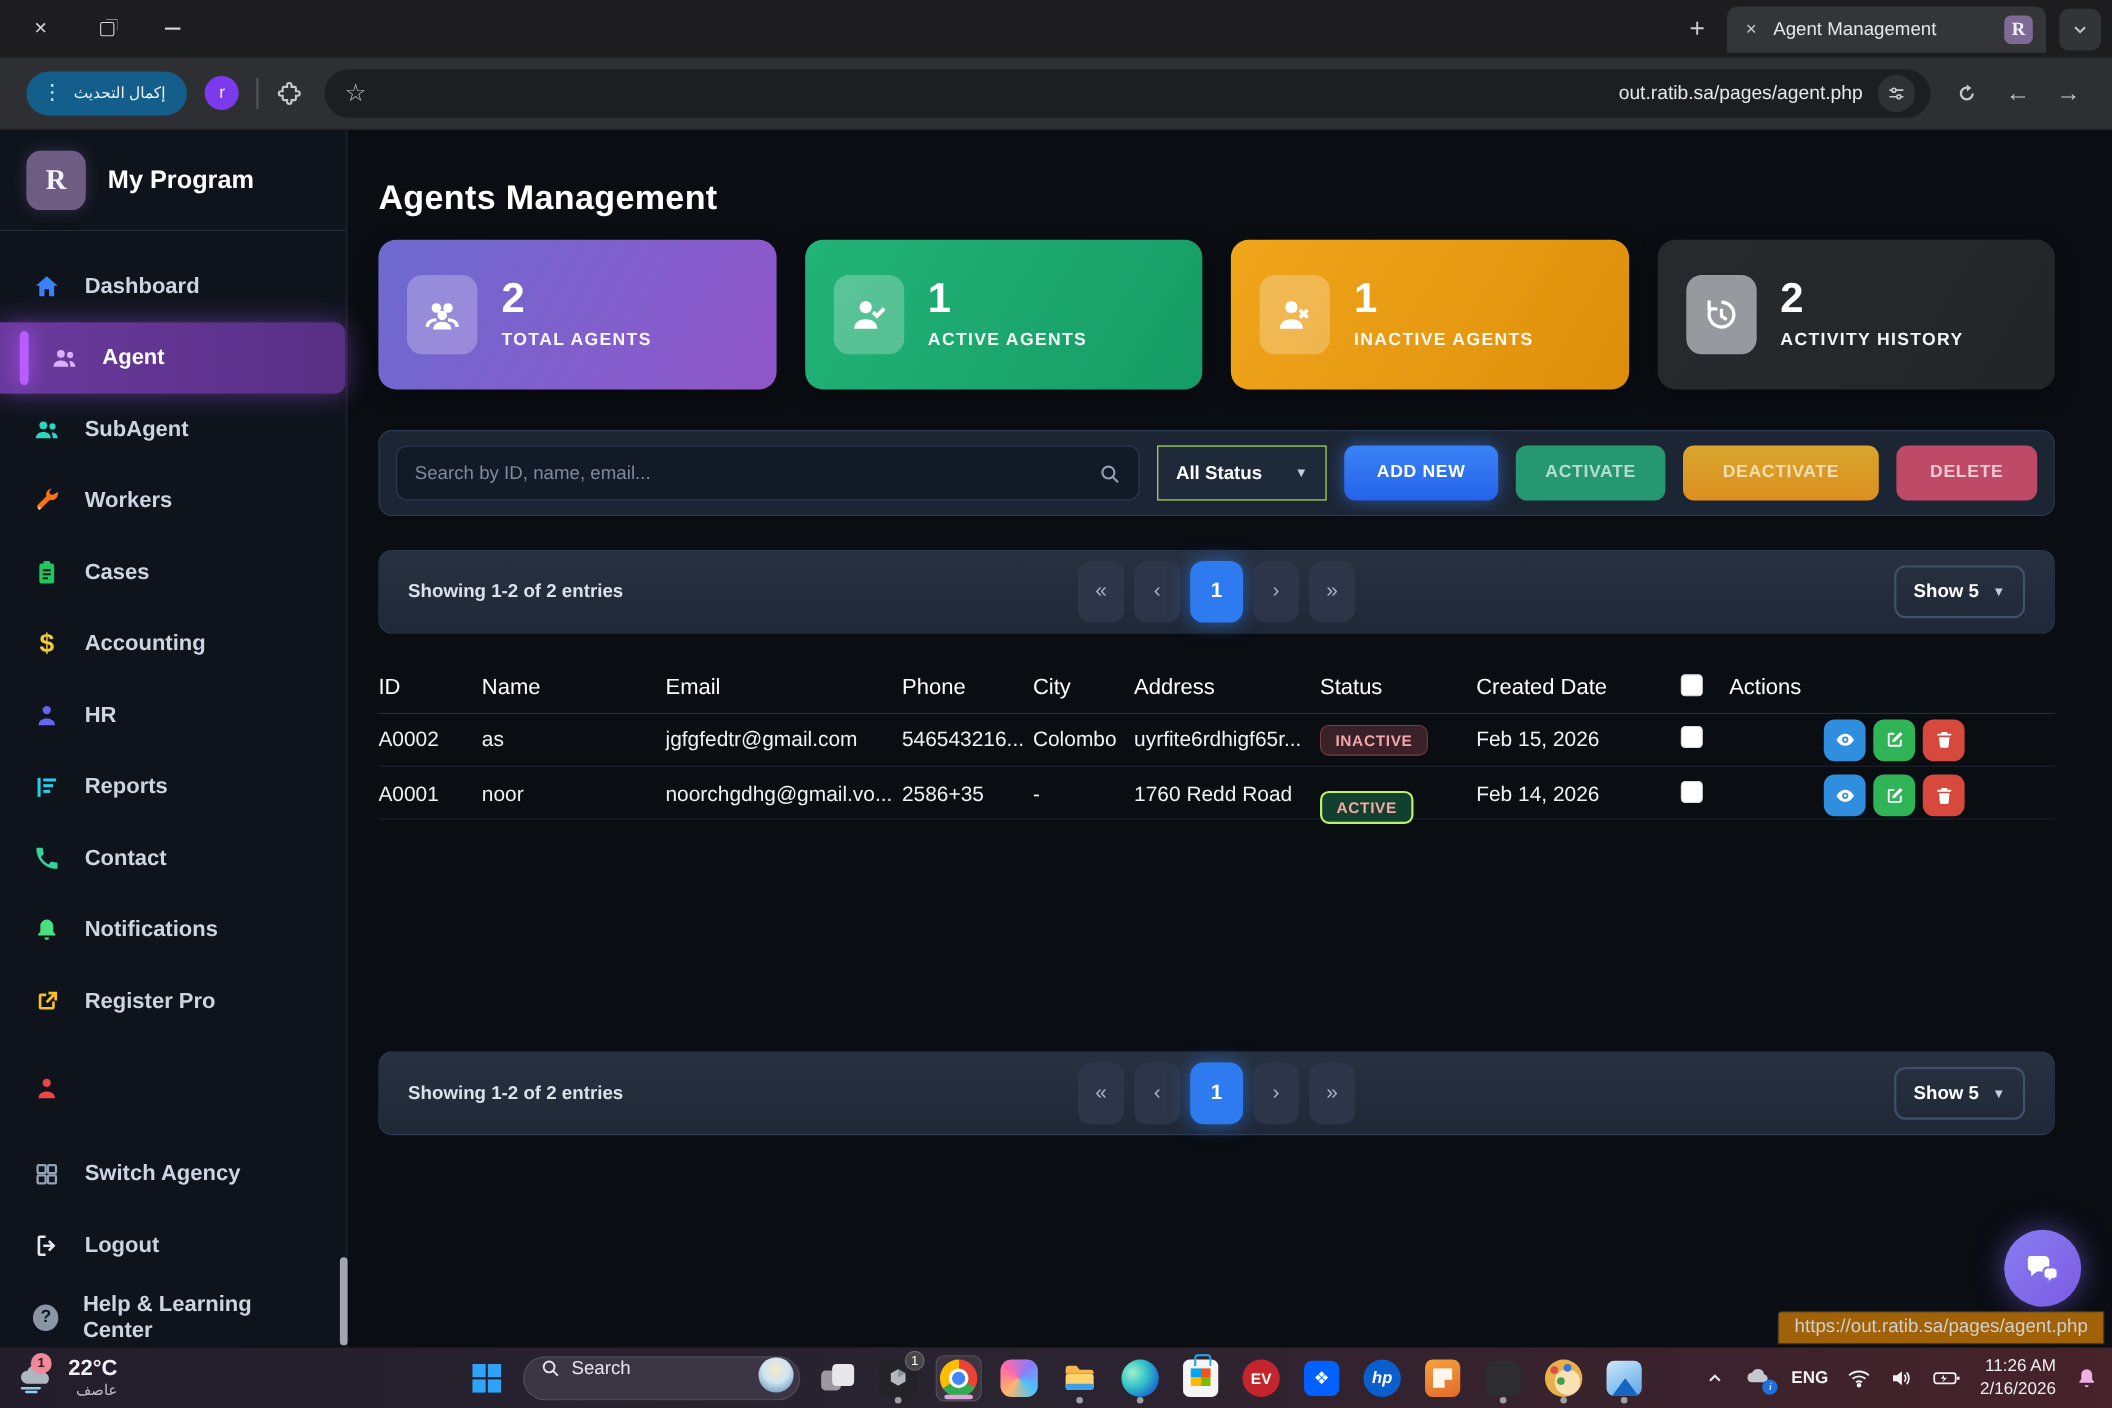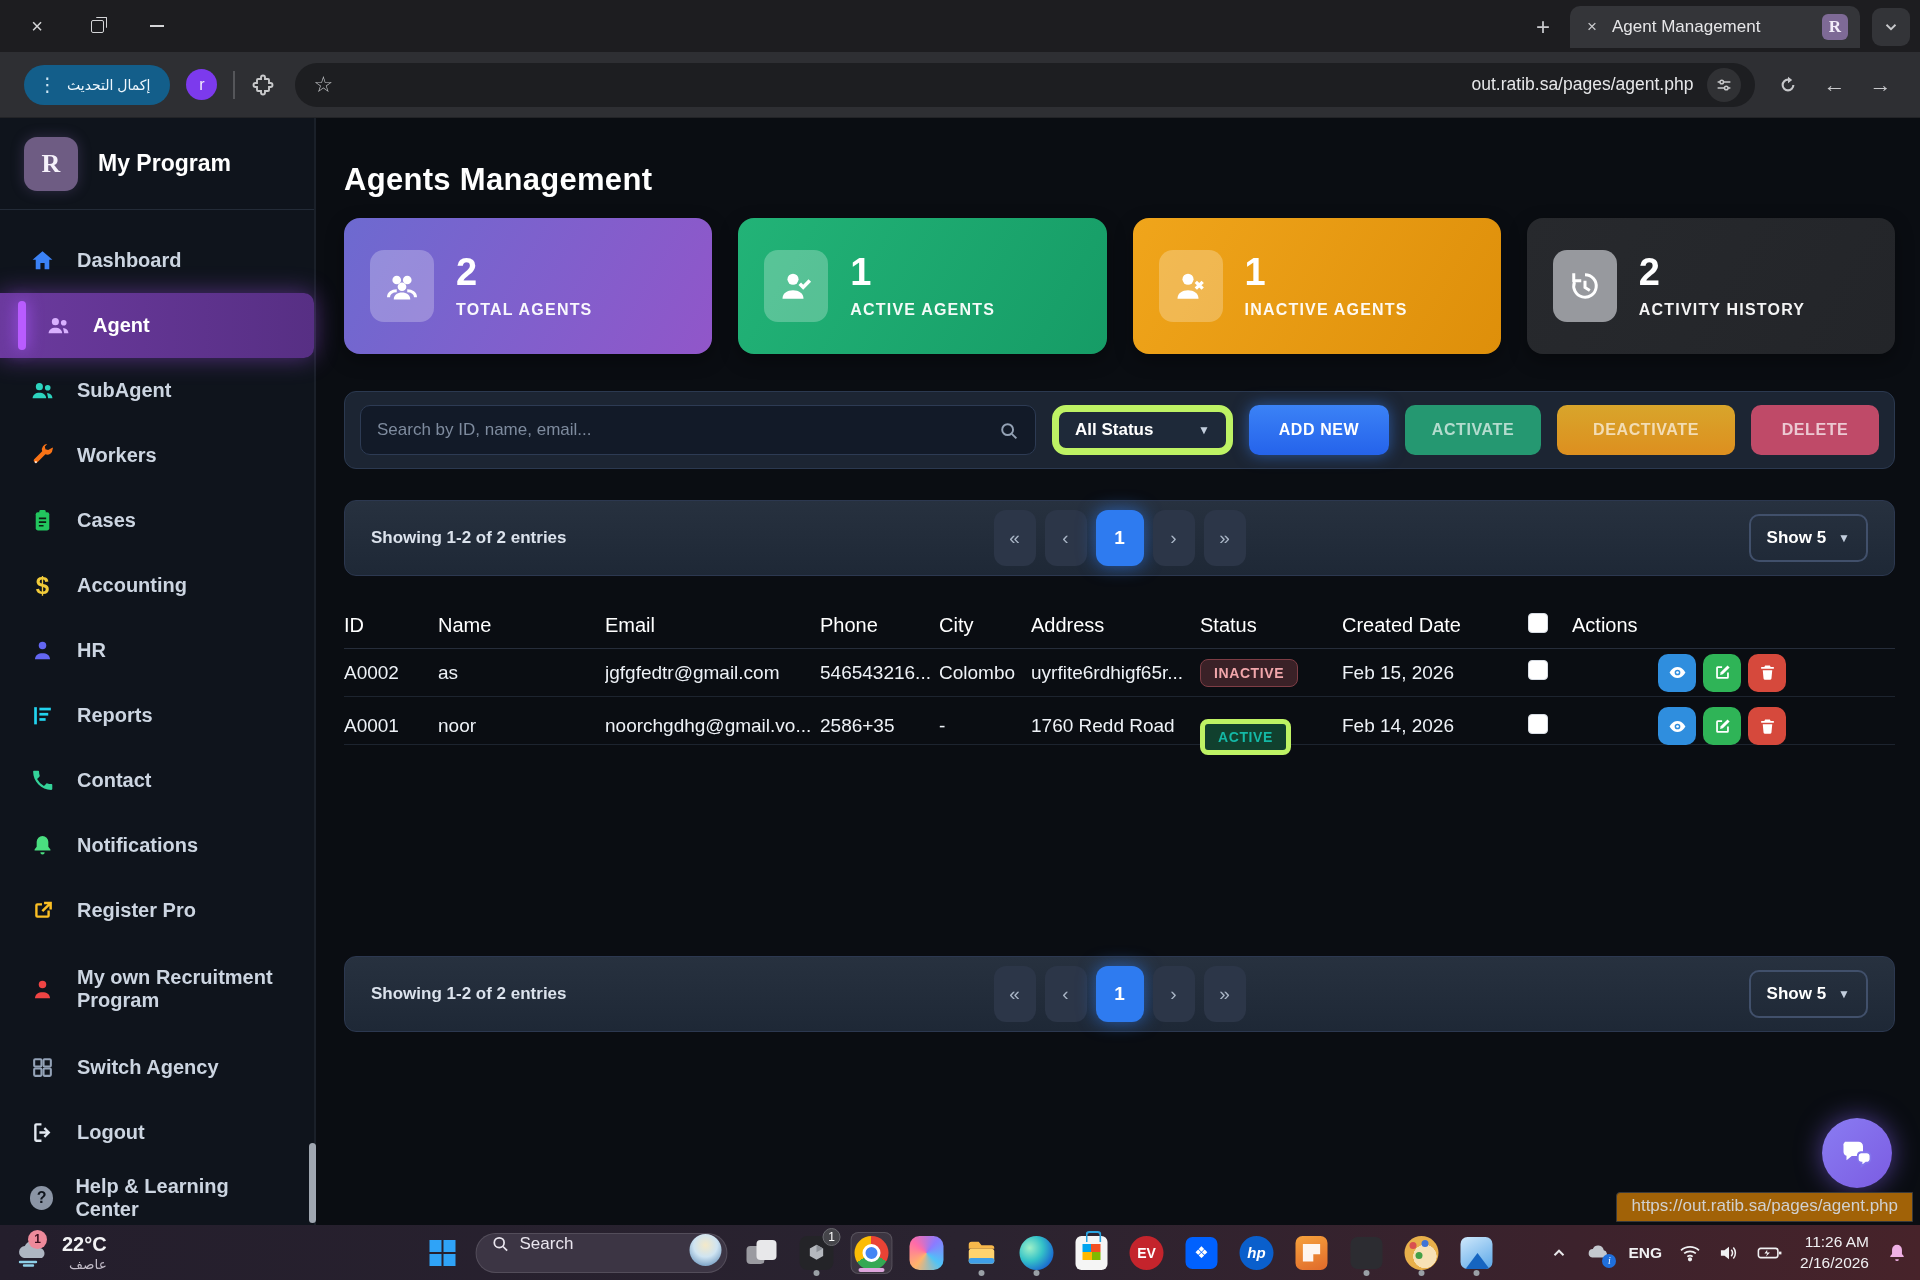--- a/index.html
+++ b/index.html
@@ -67,21 +67,21 @@
   .card.dark .cicon { background:#97999e; }
   .cicon svg { width:36px; height:36px; }
   .cnum { color:#fff; font-size:38px; font-weight:800; line-height:1; }
   .clabel { color:rgba(255,255,255,.95); font-size:16px; font-weight:bold; letter-spacing:1.2px; margin-top:10px; }
 
   .panel { border-radius:12px; }
   .toolpanel { margin-top:37px; height:78px; background:#1c2533; border:1px solid #2b3950; display:flex; align-items:center; padding:0 15px; gap:16px; }
   .searchbox { width:676px; height:50px; background:#121a28; border:1px solid #2d3b54; border-radius:10px; display:flex; align-items:center; padding:0 16px; }
   .searchbox input { flex:1; background:transparent; border:none; outline:none; color:#c7d2e0; font-size:17px; font-family:inherit; }
   .searchbox input::placeholder { color:#7e8b9e; }
-  .statussel { width:181px; height:50px; background:#1e2939; border:7px solid #bef264; border-radius:14px; display:flex; align-items:center; justify-content:space-between; padding:0 16px; color:#ffffff; font-size:17px; font-weight:bold; }
+  .statussel { width:154px; height:50px; background:#1e2939; border:1px solid #bef264; border-radius:0; display:flex; align-items:center; justify-content:space-between; padding:0 16px; color:#ffffff; font-size:17px; font-weight:bold; }
   .caret { font-size:12px; color:#c3cedd; }
   .tbtn { height:50px; border-radius:10px; border:none; font-size:16px; font-weight:bold; letter-spacing:.6px; font-family:inherit; padding:0 22px; }
   .tbtn.add { background:linear-gradient(180deg,#3b82f6,#2563eb); color:#ffffff; box-shadow:0 0 16px rgba(59,130,246,.55); width:140px; }
   .tbtn.act { background:#259871; color:rgba(255,255,255,.66); width:136px; }
   .tbtn.deact { background:linear-gradient(180deg,#d8a52b,#dd8f1f); color:rgba(255,255,255,.66); width:178px; }
   .tbtn.del { background:#bf4a68; color:rgba(255,255,255,.7); width:128px; }
 
   .pagebar { height:76px; margin-top:31px; background:linear-gradient(180deg,#27313f,#1e2836); border:1px solid #2c3850; display:flex; align-items:center; justify-content:space-between; padding:0 26px; }
   .pagebar.bottom { margin-top:211px; }
   .summary { color:#dbe2ec; font-size:17px; font-weight:600; }
@@ -91,21 +91,21 @@
   .showsel { height:48px; border:2px solid #41506b; border-radius:10px; display:flex; align-items:center; gap:12px; padding:0 16px; color:#ffffff; font-size:17px; font-weight:bold; background:transparent; }
 
   .tablewrap { margin-top:27px; }
   .trow { display:grid; grid-template-columns:94px 167px 215px 119px 92px 169px 142px 186px 38px 1fr; align-items:center; }
   .thead { height:46px; color:#ffffff; font-size:20px; font-weight:normal; border-bottom:1px solid #262d3a; }
   .tr { height:48px; color:#eef2f7; font-size:19px; border-bottom:1px solid #1d242f; }
   .cell { overflow:hidden; white-space:nowrap; text-overflow:ellipsis; padding-right:8px; }
   .ckb { width:20px; height:20px; border-radius:4px; background:#ffffff; border:1px solid #d7dce3; }
   .badge { display:inline-block; padding:5px 13px; border-radius:8px; font-size:14px; font-weight:bold; letter-spacing:.6px; }
   .badge.inactive { background:#3a2127; border:1px solid #7e3d45; color:#f1a6ab; }
-  .badge.active { background:#11402e; border:5px solid #bef264; color:#14b8a6;margin-top:22px; }
+  .badge.active { background:#11402e; border:2px solid #bef264; color:#fca5a5;margin-top:22px; }
   .acts { display:flex; gap:7px; padding-left:92px; }
   .abtn { width:38px; height:38px; border-radius:10px; border:none; display:flex; align-items:center; justify-content:center; }
   .abtn svg { width:19px; height:19px; }
   .abtn.view { background:#2f8ede; } .abtn.edit { background:#2fb457; } .abtn.delete { background:#d6493c; }
 
   .chatfab { position:absolute; left:1822px; top:1118px; width:70px; height:70px; border-radius:50%; background:linear-gradient(135deg,#8a7cf2,#7b5ce2); display:flex; align-items:center; justify-content:center; box-shadow:0 0 26px rgba(124,92,226,.6); }
   .statusbar { position:absolute; right:7px; bottom:58px; background:#a16207; border:1px solid #3a3a3a; border-radius:4px 0 0 0; color:#d0d0d0; font-size:17px; padding:3px 14px 5px; }
 
   
   .taskbar { position:absolute; left:0; top:1225px; width:1920px; height:55px; background:linear-gradient(90deg,#241e2c 0%,#2a2330 50%,#3c222c 82%,#47232a 100%); display:flex; align-items:center; }
@@ -314,21 +314,20 @@
             <path d="M13.5 3.5H21V11h-2.4V7.6L12.7 13.5 11 11.8l5.9-5.9h-3.4z"></path>
           </svg>
         <span class="txt">Register Pro</span>
       </div>
 
       <div class="nv two">
         <svg viewBox="0 0 24 24" fill="#ef4444">
             <circle cx="12" cy="7.2" r="3.6"></circle>
             <path d="M4.8 20.5c0-4 3.3-5.9 7.2-5.9s7.2 1.9 7.2 5.9z"></path>
           </svg>
-        <span class="txt">My own Recruitment Program</span>
       </div>
 
       <div class="nv">
         <svg viewBox="0 0 24 24" fill="none" stroke="#94a3b8" stroke-width="2">
             <rect x="4" y="4" width="7" height="7" rx="1"></rect>
             <rect x="13" y="4" width="7" height="7" rx="1"></rect>
             <rect x="4" y="13" width="7" height="7" rx="1"></rect>
             <rect x="13" y="13" width="7" height="7" rx="1"></rect>
           </svg>
         <span class="txt">Switch Agency</span>

